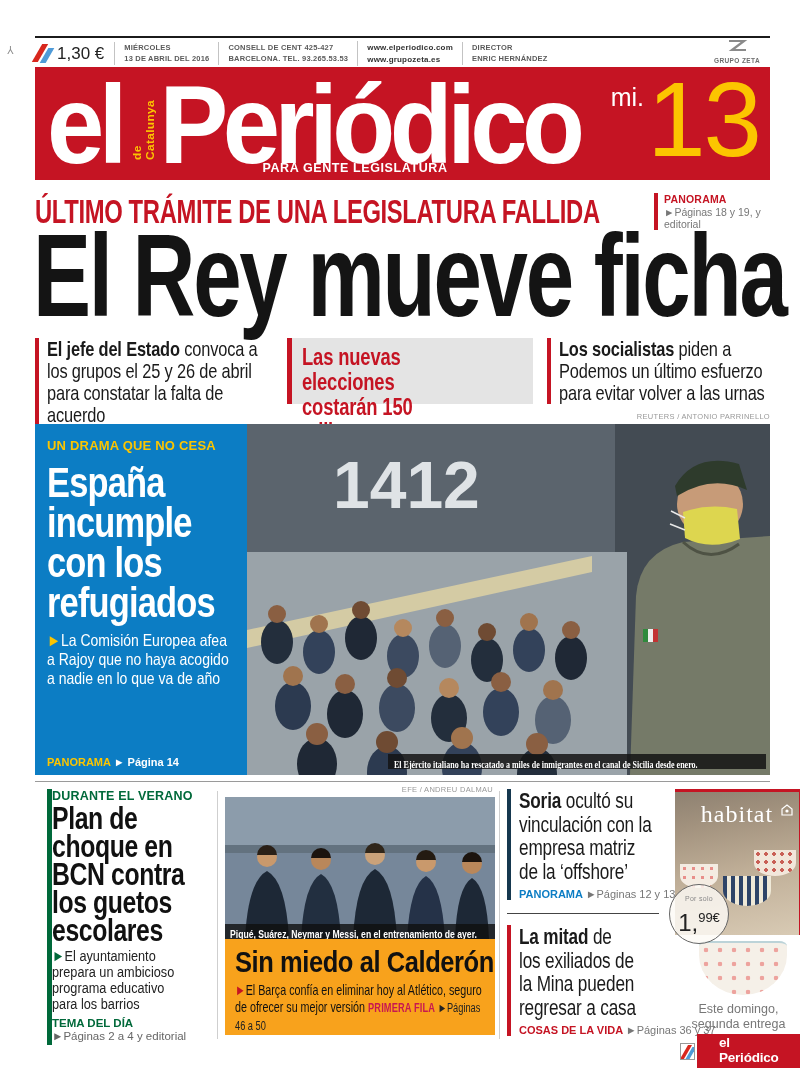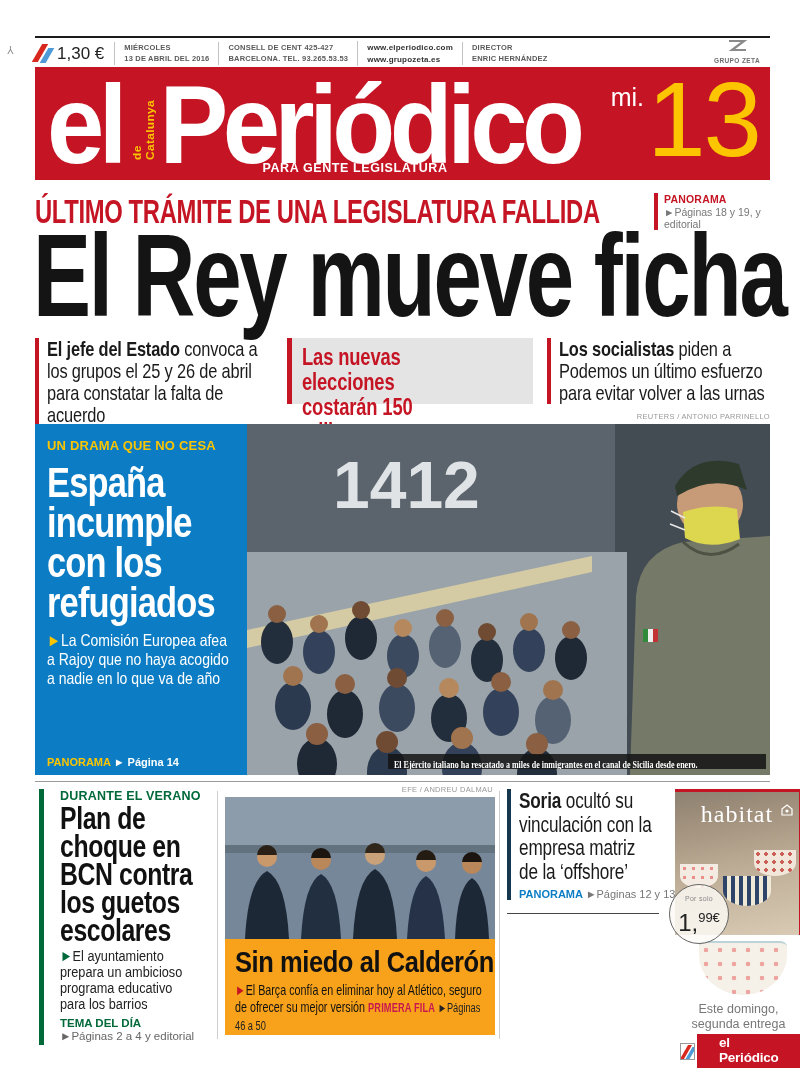--- a/index.html
+++ b/index.html
@@ -63,21 +63,21 @@
   .f-photo svg { display:block; width:100%; height:100%; }
   .f-cap { position:absolute; right:4px; bottom:6px; width:378px; height:15px; background:rgba(20,20,20,.85); padding:0 6px; overflow:hidden;font-family:Liberation Serif, serif; }
   .f-cap span { display:inline-block; color:#fff; font-size:10px; font-weight:bold; line-height:15px; white-space:nowrap; transform:scaleX(.8); transform-origin:0 0; }
 
   
   .rule { position:absolute; left:35px; top:781px; width:735px; height:1px; background:#9a9a9a; }
   .bottom { position:absolute; left:35px; top:789px; width:735px; height:256px; }
   .vd { position:absolute; top:2px; bottom:6px; width:1px; background:#cfcfcf; }
   .vd1 { left:182px; } .vd2 { left:464px; }
 
-  .colA { position:absolute; left:4px; top:0; width:176px; height:100%; border-left:5px solid #00693a; padding-left:16px; overflow:hidden; }
+  .colA { position:absolute; left:12px; top:0; width:176px; height:100%; border-left:5px solid #00693a; padding-left:0; overflow:hidden; }
   .a-kick { font-size:12.5px; font-weight:bold; color:#00693a; letter-spacing:.2px; }
   .a-head { display:inline-block; margin-top:2px; font-size:31px; font-weight:bold; line-height:28px; letter-spacing:-.5px; color:#111; white-space:pre-line; transform:scaleX(.8); transform-origin:0 0; width:200px; }
   .a-sub { display:inline-block; margin-top:3px; font-size:15.5px; line-height:16px; color:#222; white-space:pre-line; transform:scaleX(.82); transform-origin:0 0; width:198px; }
   .a-sub .ar { color:#00693a; }
   .a-sec { margin-top:4px; font-size:11.5px; font-weight:bold; color:#00693a; }
   .a-pages { font-size:11.5px; color:#666; margin-top:1px; }
 
   .colB { position:absolute; left:190px; top:0; width:270px; height:100%; }
   .b-credit { position:absolute; right:2px; top:-4px; font-size:7.5px; color:#999; letter-spacing:.3px; }
   .b-photo { position:absolute; left:0; top:8px; width:270px; height:142px; overflow:hidden; }
@@ -311,37 +311,45 @@
               <circle cx="150" cy="58" r="10" fill="#caa27a"></circle>
               <path d="M140,56 a10,10 0 0 1 20,0 Z" fill="#30261a"></path>
             <path d="M182,142 Q185,88 201,79 Q217,88 220,142 Z" fill="#253248"></path>
               <circle cx="201" cy="65" r="10" fill="#c9996c"></circle>
               <path d="M191,63 a10,10 0 0 1 20,0 Z" fill="#241b12"></path>
             <path d="M230,142 Q232,90 247,81 Q262,90 264,142 Z" fill="#1d2836"></path>
               <circle cx="247" cy="67" r="10" fill="#b9875a"></circle>
               <path d="M237,65 a10,10 0 0 1 20,0 Z" fill="#1c140e"></path>
           </g>
         </svg>
+        <div class="b-cap"><span>Piqué, Suárez, Neymar y Messi, en el entrenamiento de ayer.</span></div>
       </div>
       <div class="b-box">
         <span class="b-head">Sin miedo al Calderón</span><br>
         <span class="b-sub"><span class="ar">►</span><span>El Barça confía en eliminar hoy al Atlético, seguro
 de ofrecer su mejor versión </span><span class="b-sec">PRIMERA FILA</span><span class="b-pages"> </span><span class="b-pages">►</span><span class="b-pages">Páginas 46 a 50</span></span>
       </div>
     </div>
 
     <div class="colC">
       <div class="c-item c-i1">
         <span class="c-text"><b>Soria</b><span> ocultó su
 vinculación con la
 empresa matriz
 de la ‘offshore’</span></span>
         <div class="c-sec pan"><span>PANORAMA</span> <span class="pg">►</span><span class="pg">Páginas 12 y 13</span></div>
       </div>
       <div class="c-div"></div>
+      <div class="c-item c-i2">
+        <span class="c-text"><b>La mitad</b><span> de
+los exiliados de
+la Mina pueden
+regresar a casa</span></span>
+        <div class="c-sec cos"><span>COSAS DE LA VIDA</span> <span class="pg">►</span><span class="pg">Páginas 36 y 37</span></div>
+      </div>
     </div>
 
     <div class="colD">
       <div class="d-photo">
         <div class="d-brand">habitat</div>
         <svg class="d-house" width="14" height="14" viewBox="0 0 14 14">
           <path d="M2,6 L7,2 L12,6 L12,12 L2,12 Z" fill="none" stroke="#fff" stroke-width="1.2"></path>
           <circle cx="7" cy="8" r="1.6" fill="#fff"></circle>
         </svg>
         <div class="bowl bw1"></div>

